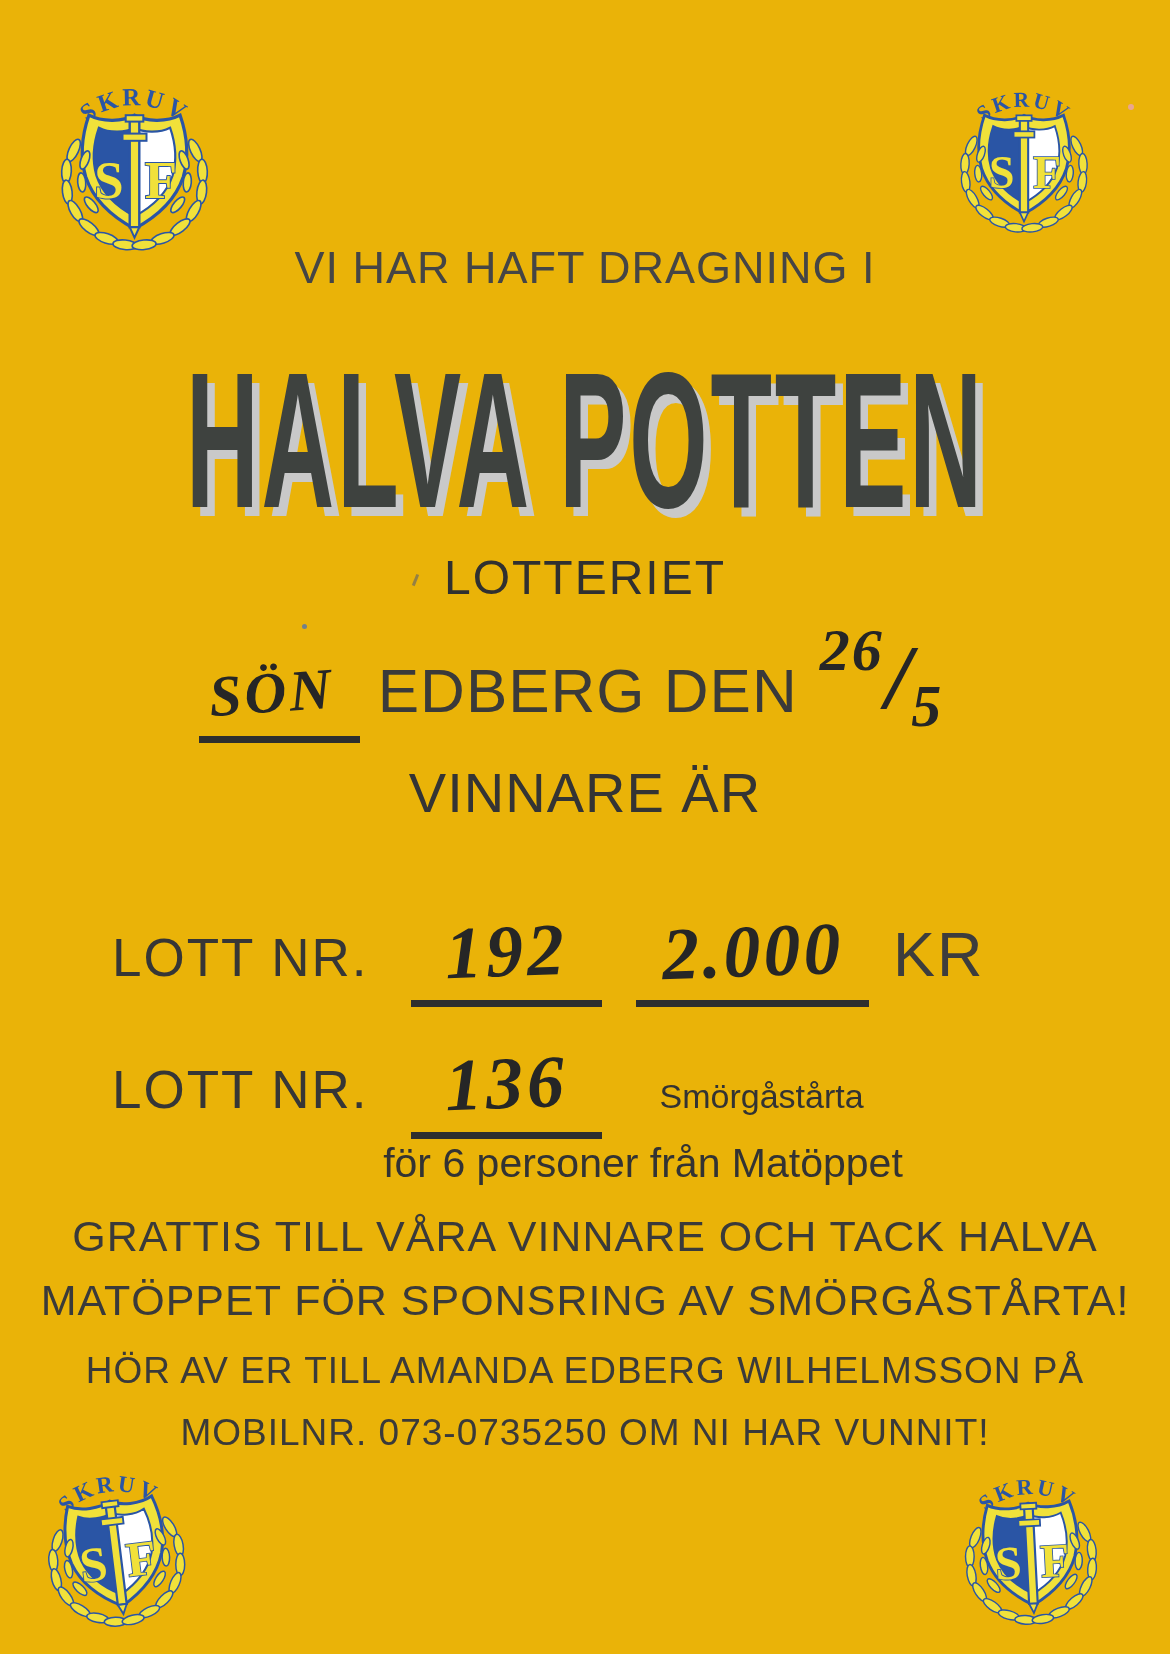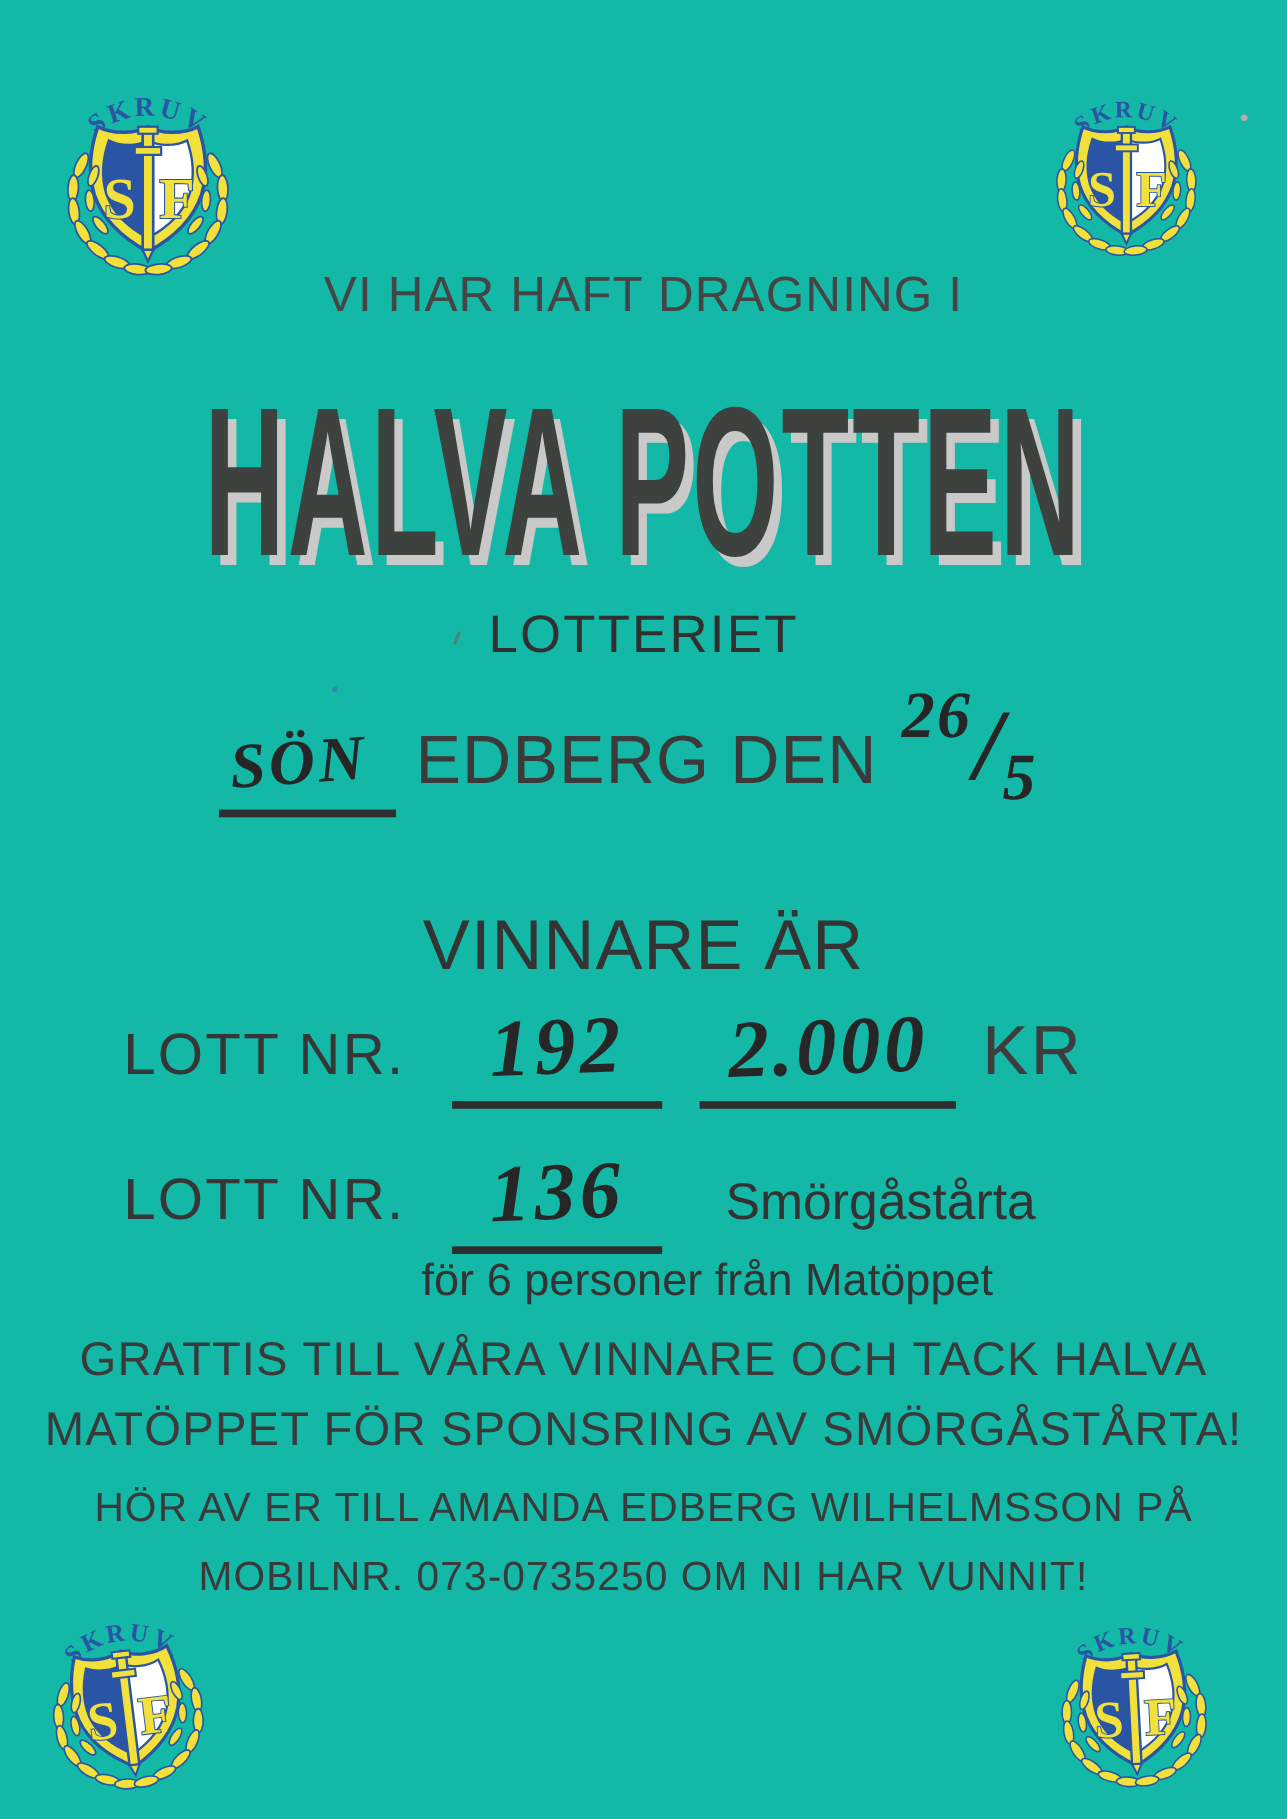--- a/index.html
+++ b/index.html
@@ -1,20 +1,20 @@
 <!DOCTYPE html>
 <html><head>
 <meta charset="utf-8">
 <style>
   html,body { margin:0; padding:0; background:#e9e9e9; }
   .page {
     position:relative;
     width:1170px; height:1654px;
     margin:0 auto;
-    background:#14b8a6;
+    background:#eab308;
     overflow:hidden;
     font-family:"Liberation Sans", sans-serif;
     color:#3d3d3d;
   }
   .center { position:absolute; left:0; width:100%; text-align:center; white-space:nowrap; }
 
   .intro    { top:242px; font-size:45px; letter-spacing:1px; color:#454545; }
   .title-wrap { top:330px; height:210px; }
   .title {
     display:inline-block;
@@ -31,32 +31,32 @@
   .hand { font-family:cursive; font-style:italic; font-weight:600; color:#262626; display:inline-block; }
   .uline { border-bottom:7px solid #2e2e2e; display:inline-block; }
   .son { font-size:58px; padding:0 26px 10px 10px; }
   .son .hand { transform:rotate(-4deg); letter-spacing:3px; }
   .printed-day { font-size:62px; color:#3a3a3a; margin-left:18px; letter-spacing:1px; }
   .frac { margin-left:22px; position:relative; }
   .frac .num   { font-size:60px; position:relative; top:-42px; letter-spacing:2px; }
   .frac .slash { font-size:92px; position:relative; top:-4px; margin-left:2px; }
   .frac .den   { font-size:60px; position:relative; top:14px; }
 
-  .winners { top:822px; font-size:64px; letter-spacing:1px; color:#343434; }
+  .winners { top:760px; font-size:56px; letter-spacing:1px; color:#343434; }
 
   .lotrow { position:absolute; left:112px; display:flex; align-items:baseline; white-space:nowrap; }
   .lot1 { top:908px; }
   .lot2 { top:1040px; }
   .lotlabel { font-size:53px; letter-spacing:2px; color:#363636; }
   .lotnum { font-size:74px; padding:0 34px 6px; margin-left:42px; }
   .lotnum .hand { transform:rotate(-2deg); letter-spacing:4px; }
   .lotamount { font-size:74px; padding:0 26px 6px; margin-left:34px; }
   .lotamount .hand { transform:rotate(-2deg); letter-spacing:3px; }
   .currency { font-size:63px; margin-left:24px; letter-spacing:2px; }
-  .prizename { font-size:47px; margin-left:58px; color:#333; }
+  .prizename { font-size:34px; margin-left:58px; color:#333; }
 
   .detail { top:1140px; font-size:41px; transform:translateX(58px); color:#333; }
   .thanks1 { top:1212px; font-size:43px; letter-spacing:1px; color:#3a3a3a; }
   .thanks2 { top:1276px; font-size:43px; letter-spacing:1px; color:#3a3a3a; }
   .contact1 { top:1350px; font-size:37px; letter-spacing:1px; color:#3a3a3a; }
   .contact2 { top:1412px; font-size:37px; letter-spacing:1px; color:#3a3a3a; }
 
   .badge { position:absolute; }
   .badge svg { width:100%; height:100%; display:block; }
   .badge-tl { left:52px;  top:56px;   width:165px; height:196px; }

